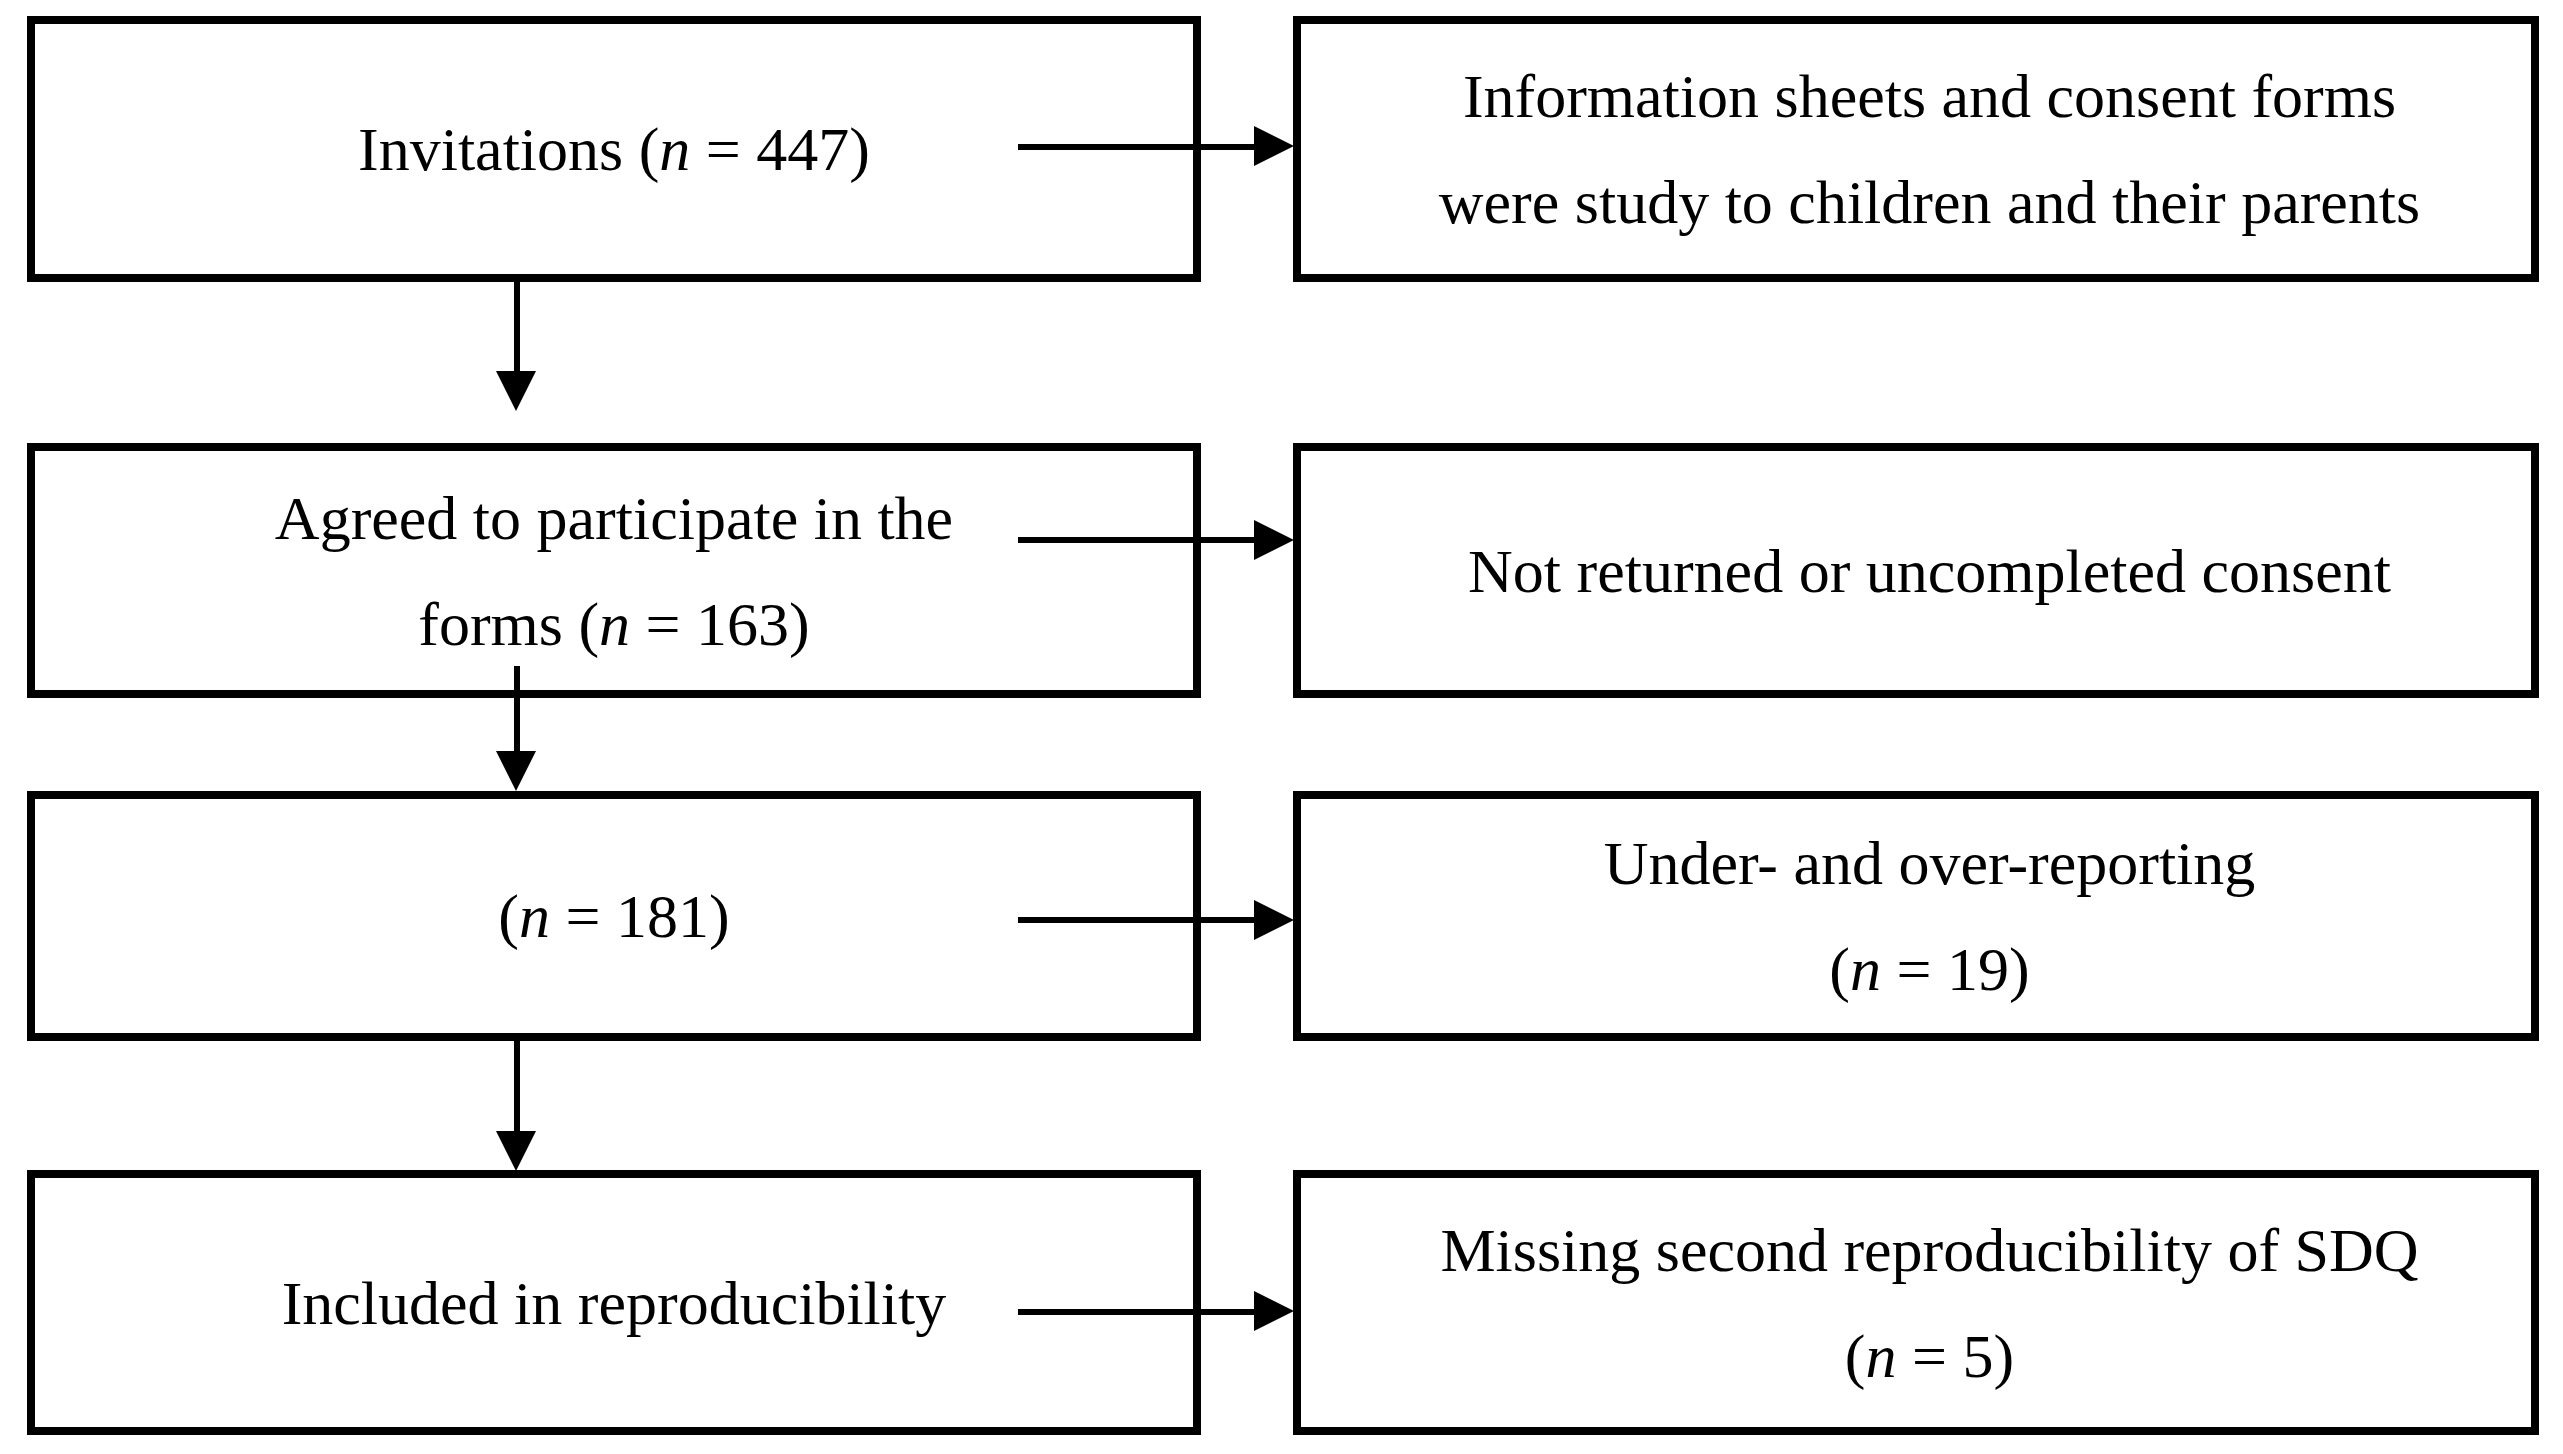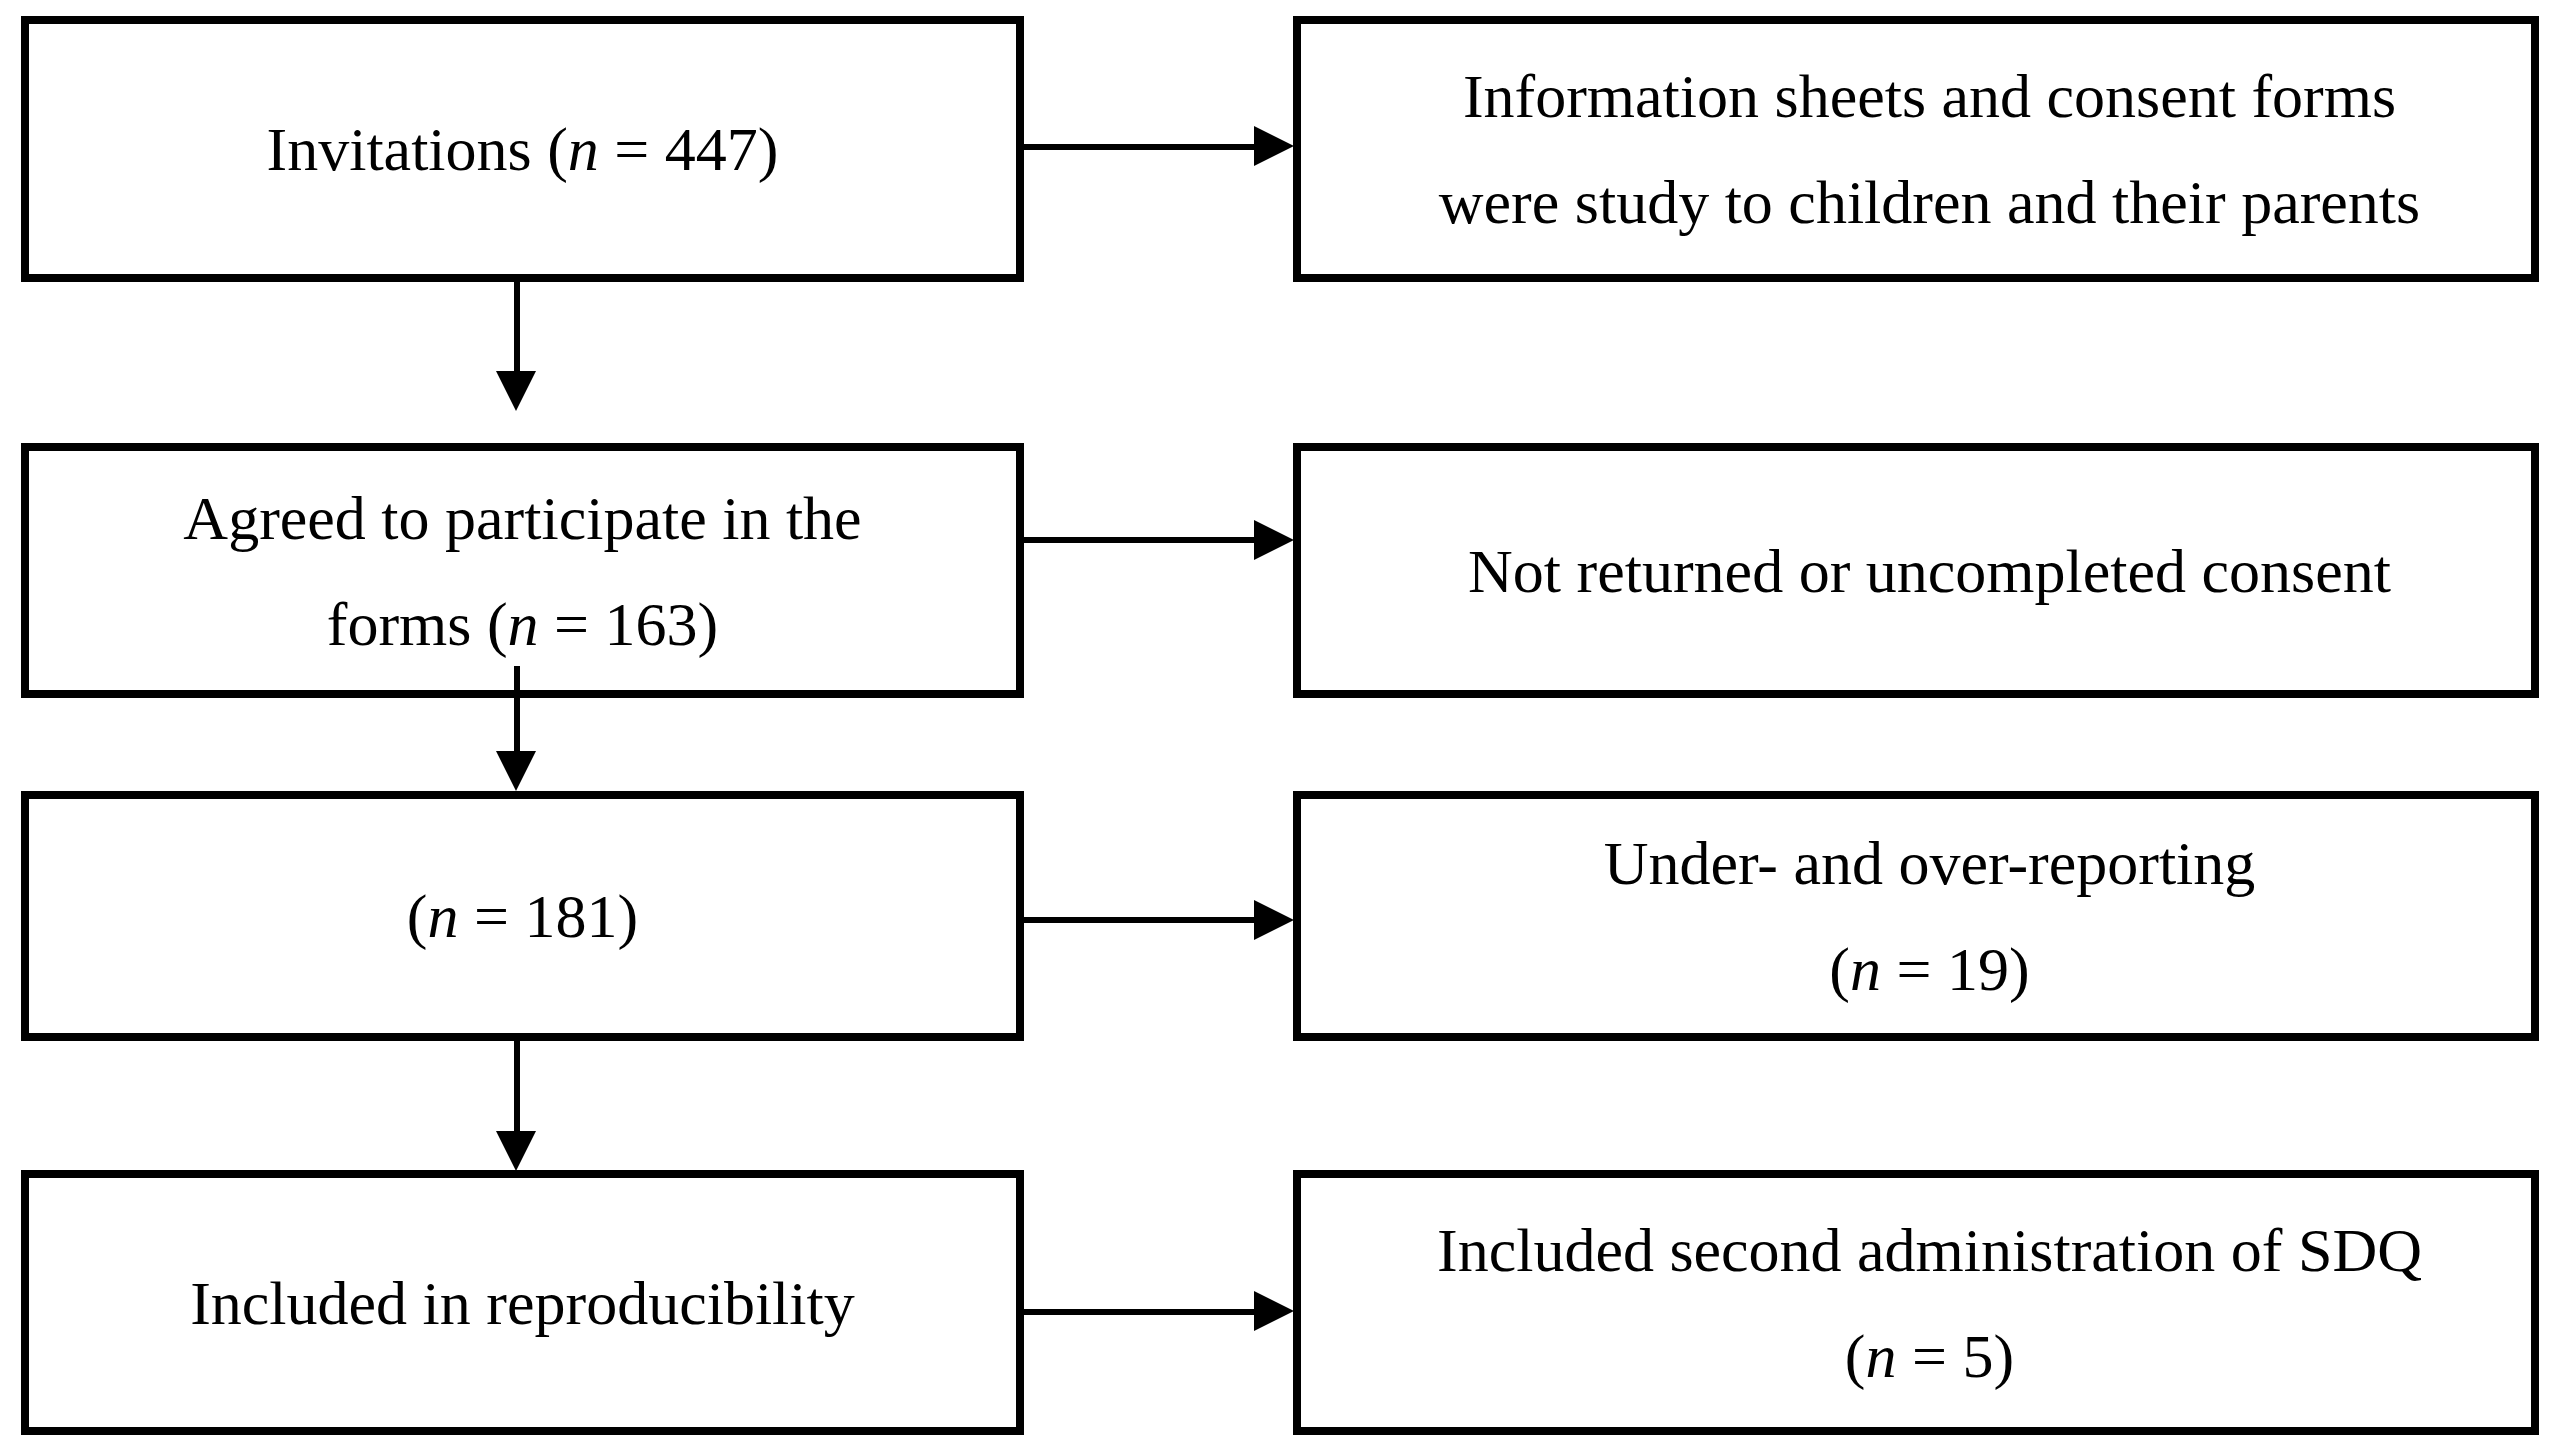--- a/index.html
+++ b/index.html
@@ -24,21 +24,21 @@
     flex-direction: column;
     justify-content: center;
     align-items: center;
     text-align: center;
     font-size: 62px;
     line-height: 106px;
   }
   .it { font-style: italic; }
 
   
-  .l-col { left: 21px;  width: 1003px; }
+  .l-col { left: 27px;  width: 1174px; }
   
   .r-col { left: 1293px; width: 1246px; padding-left: 27px; }
 
   .r1 { top: 16px;   height: 266px; }
   .r2 { top: 411px;  height: 255px; margin-top: 32px; }
   .r3 { top: 791px;  height: 250px; }
   .r4 { top: 1170px; height: 265px; }
 
   
   .hline {
@@ -106,21 +106,21 @@
       <div><span>(</span><span class="it">n</span><span> = 181)</span></div>
     </div>
   <div class="box r-col r3">
       <div><span>Under- and over-reporting</span></div>
       <div><span>(</span><span class="it">n</span><span> = 19)</span></div>
     </div>
   <div class="box l-col r4">
       <div><span>Included in reproducibility</span></div>
     </div>
   <div class="box r-col r4">
-      <div><span>Included second administration of SDQ</span></div>
+      <div><span>Missing second reproducibility of SDQ</span></div>
       <div><span>(</span><span class="it">n</span><span> = 5)</span></div>
     </div>
 
   <div class="hline h1-line"></div>
   <div class="head-right h1-head"></div>
 
   <div class="hline h2-line"></div>
   <div class="head-right h2-head"></div>
 
   <div class="hline h3-line"></div>

